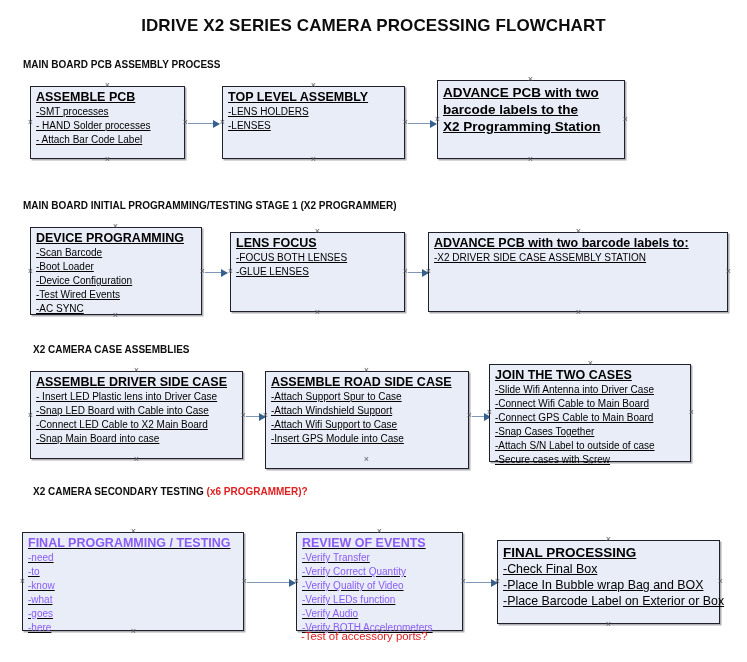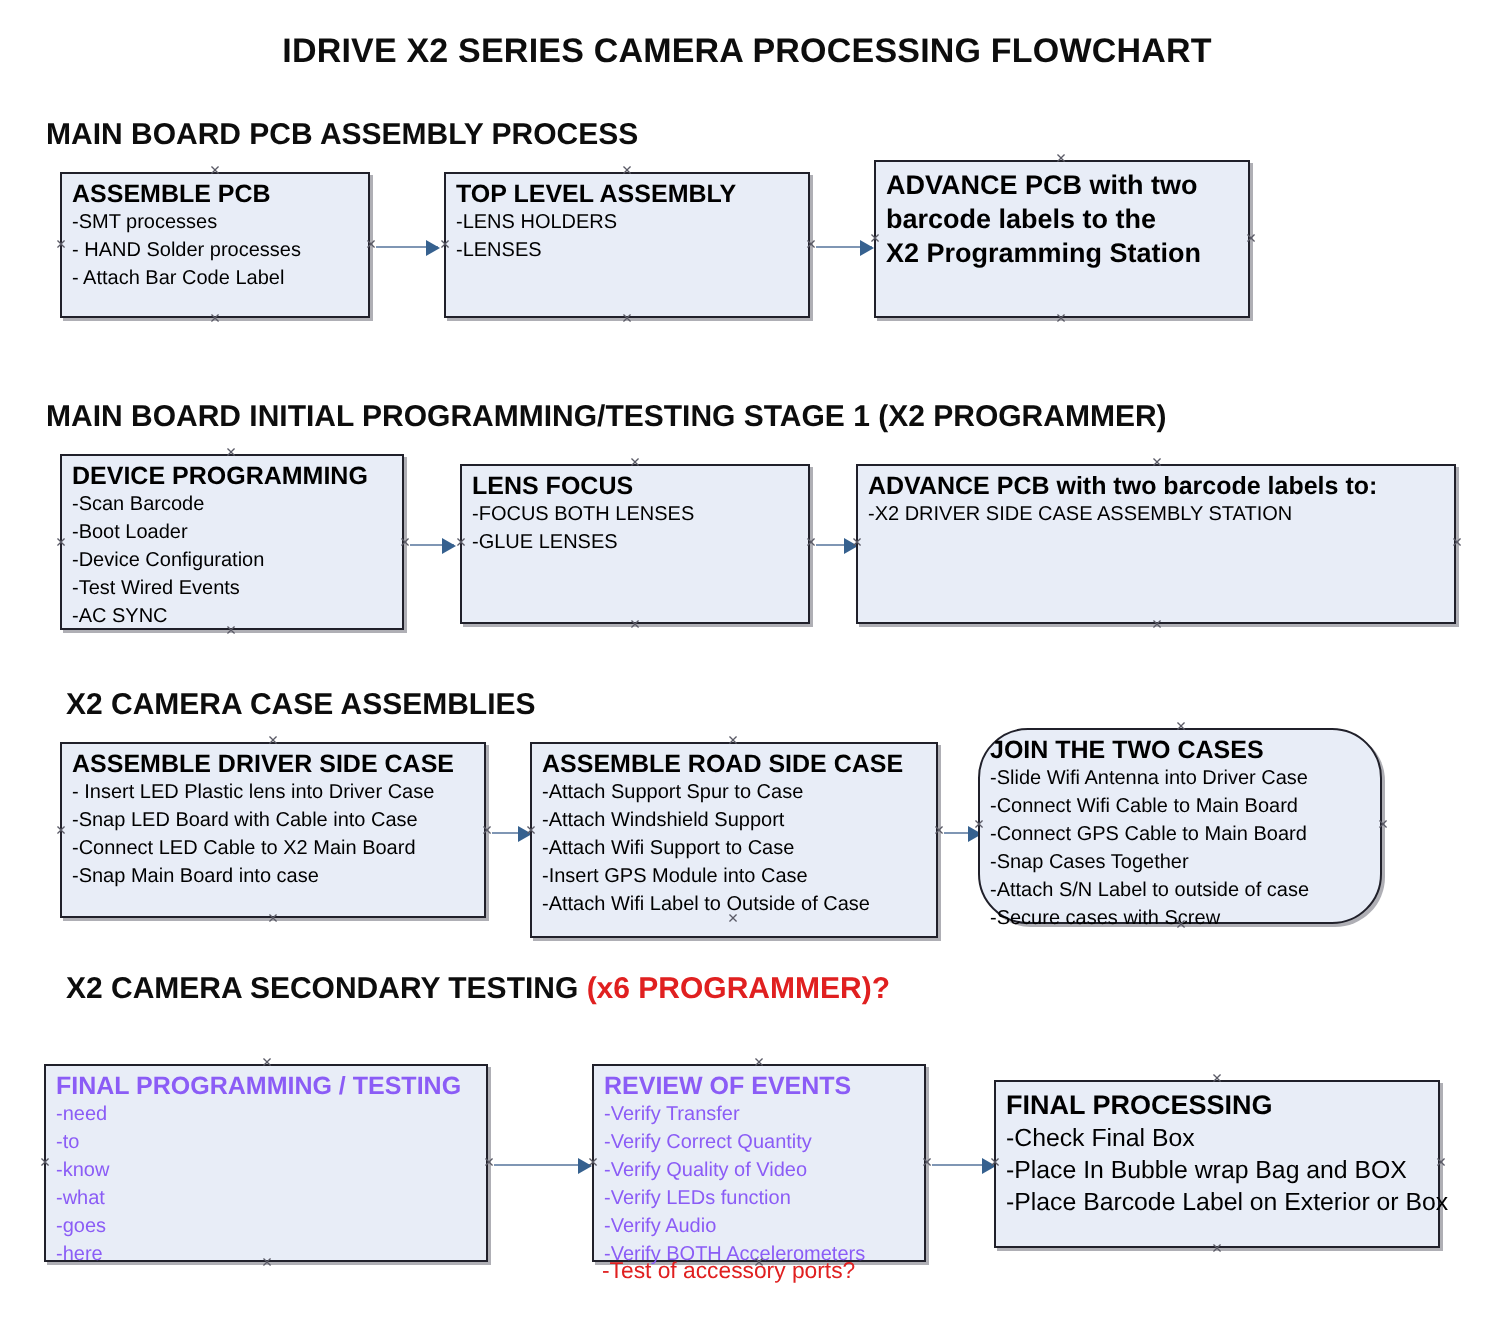--- a/index.html
+++ b/index.html
@@ -29,21 +29,21 @@
     left: 0; top: 16px;
     width: 747px;
     text-align: center;
     font-size: 17px;
     font-weight: bold;
     letter-spacing: 0.1px;
     color: #0d0d0d;
   }
   .section-title {
     position: absolute;
-    font-size: 15px;
+    font-size: 10px;
     font-weight: bold;
     color: #0d0d0d;
     white-space: nowrap;
   }
   .section-title .red-suffix {
     color: #e02020;
   }
 
   
   .node {
@@ -62,20 +62,21 @@
   .node .line {
     font-size: 10px;
     line-height: 14px;
     white-space: nowrap;
   }
   .node .inner {
     position: absolute;
     left: 5px;
     top: 3px;
     right: 2px;
+    text-decoration: underline;
   }
   .node.red .title, .node.red .line { color: #8b5cf6; }
   .node.big-title .title { font-size: 13.5px; line-height: 17px; }
   .node.big-title .line { font-size: 12.4px; line-height: 16px; }
 
   
   .overflow-line {
     position: absolute;
     font-size: 11.4px;
     line-height: 14px;
@@ -232,31 +233,30 @@
 
   <div class="arrow" style="left:246px; top:416px; width:19px;"></div>
 
   <div class="node" style="left:265px; top:371px; width:204px; height:98px;">
     <div class="inner">
       <div class="title">ASSEMBLE ROAD SIDE CASE</div>
       <div class="line">-Attach Support Spur to Case</div>
       <div class="line">-Attach Windshield Support</div>
       <div class="line">-Attach Wifi Support to Case</div>
       <div class="line">-Insert GPS Module into Case</div>
-      <div class="line">-Attach Wifi Label to Outside of Case</div>
     </div>
   </div>
   <div class="handle" style="left:363px; top:367px;"></div>
   <div class="handle" style="left:363px; top:456px;"></div>
   <div class="handle" style="left:262px; top:412px;"></div>
   <div class="handle" style="left:466px; top:412px;"></div>
 
   <div class="arrow" style="left:472px; top:416px; width:18px;"></div>
 
-  <div class="node" style="left:489px; top:364px; width:202px; height:98px;border-radius:25px;">
+  <div class="node" style="left:489px; top:364px; width:202px; height:98px;">
     <div class="inner">
       <div class="title">JOIN THE TWO CASES</div>
       <div class="line">-Slide Wifi Antenna into Driver Case</div>
       <div class="line">-Connect Wifi Cable to Main Board</div>
       <div class="line">-Connect GPS Cable to Main Board</div>
       <div class="line">-Snap Cases Together</div>
       <div class="line">-Attach S/N Label to outside of case</div>
       <div class="line">-Secure cases with Screw</div>
     </div>
   </div>

